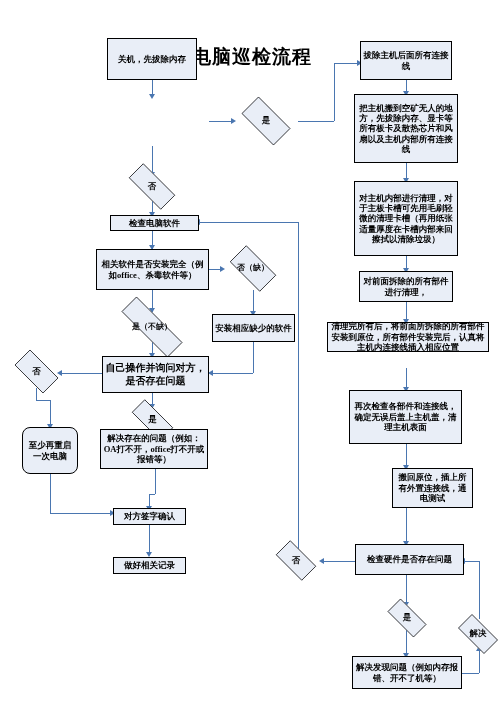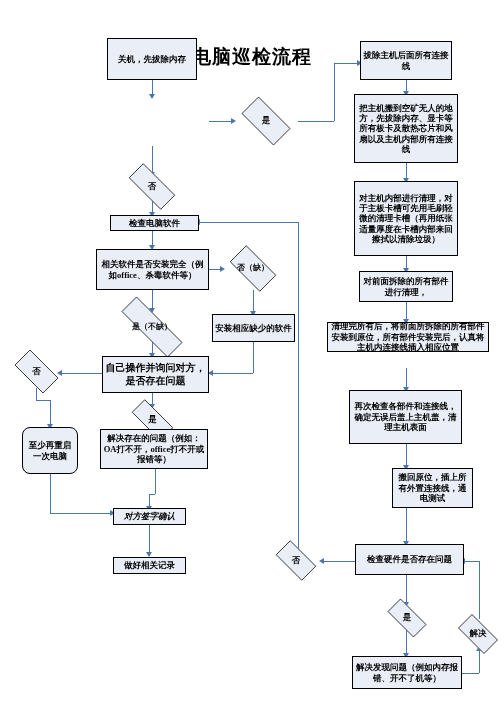--- a/index.html
+++ b/index.html
@@ -264,21 +264,21 @@
   </div>
 
   <div class="node" style="left:22px; top:427px; width:56px; height:47px; font-size:8.5px;border-radius:8px;">
     <span>至少再重启一次电脑</span>
   </div>
 
   <div class="node" style="left:100px; top:429px; width:108px; height:40px; font-size:8.5px;">
     <span>解决存在的问题（例如：OA打不开，office打不开或报错等）</span>
   </div>
 
-  <div class="node" style="left:113px; top:508px; width:73px; height:17px; font-size:8.5px;font-style:italic;">
+  <div class="node" style="left:113px; top:508px; width:73px; height:17px; font-size:8.5px;">
     <span>对方签字确认</span>
   </div>
 
   <div class="node" style="left:113px; top:557px; width:73px; height:17px; font-size:8.5px;">
     <span>做好相关记录</span>
   </div>
 
   <div class="node" style="left:360px; top:41px; width:92px; height:39px; font-size:8.5px;">
     <span>拔除主机后面所有连接线</span>
   </div>

